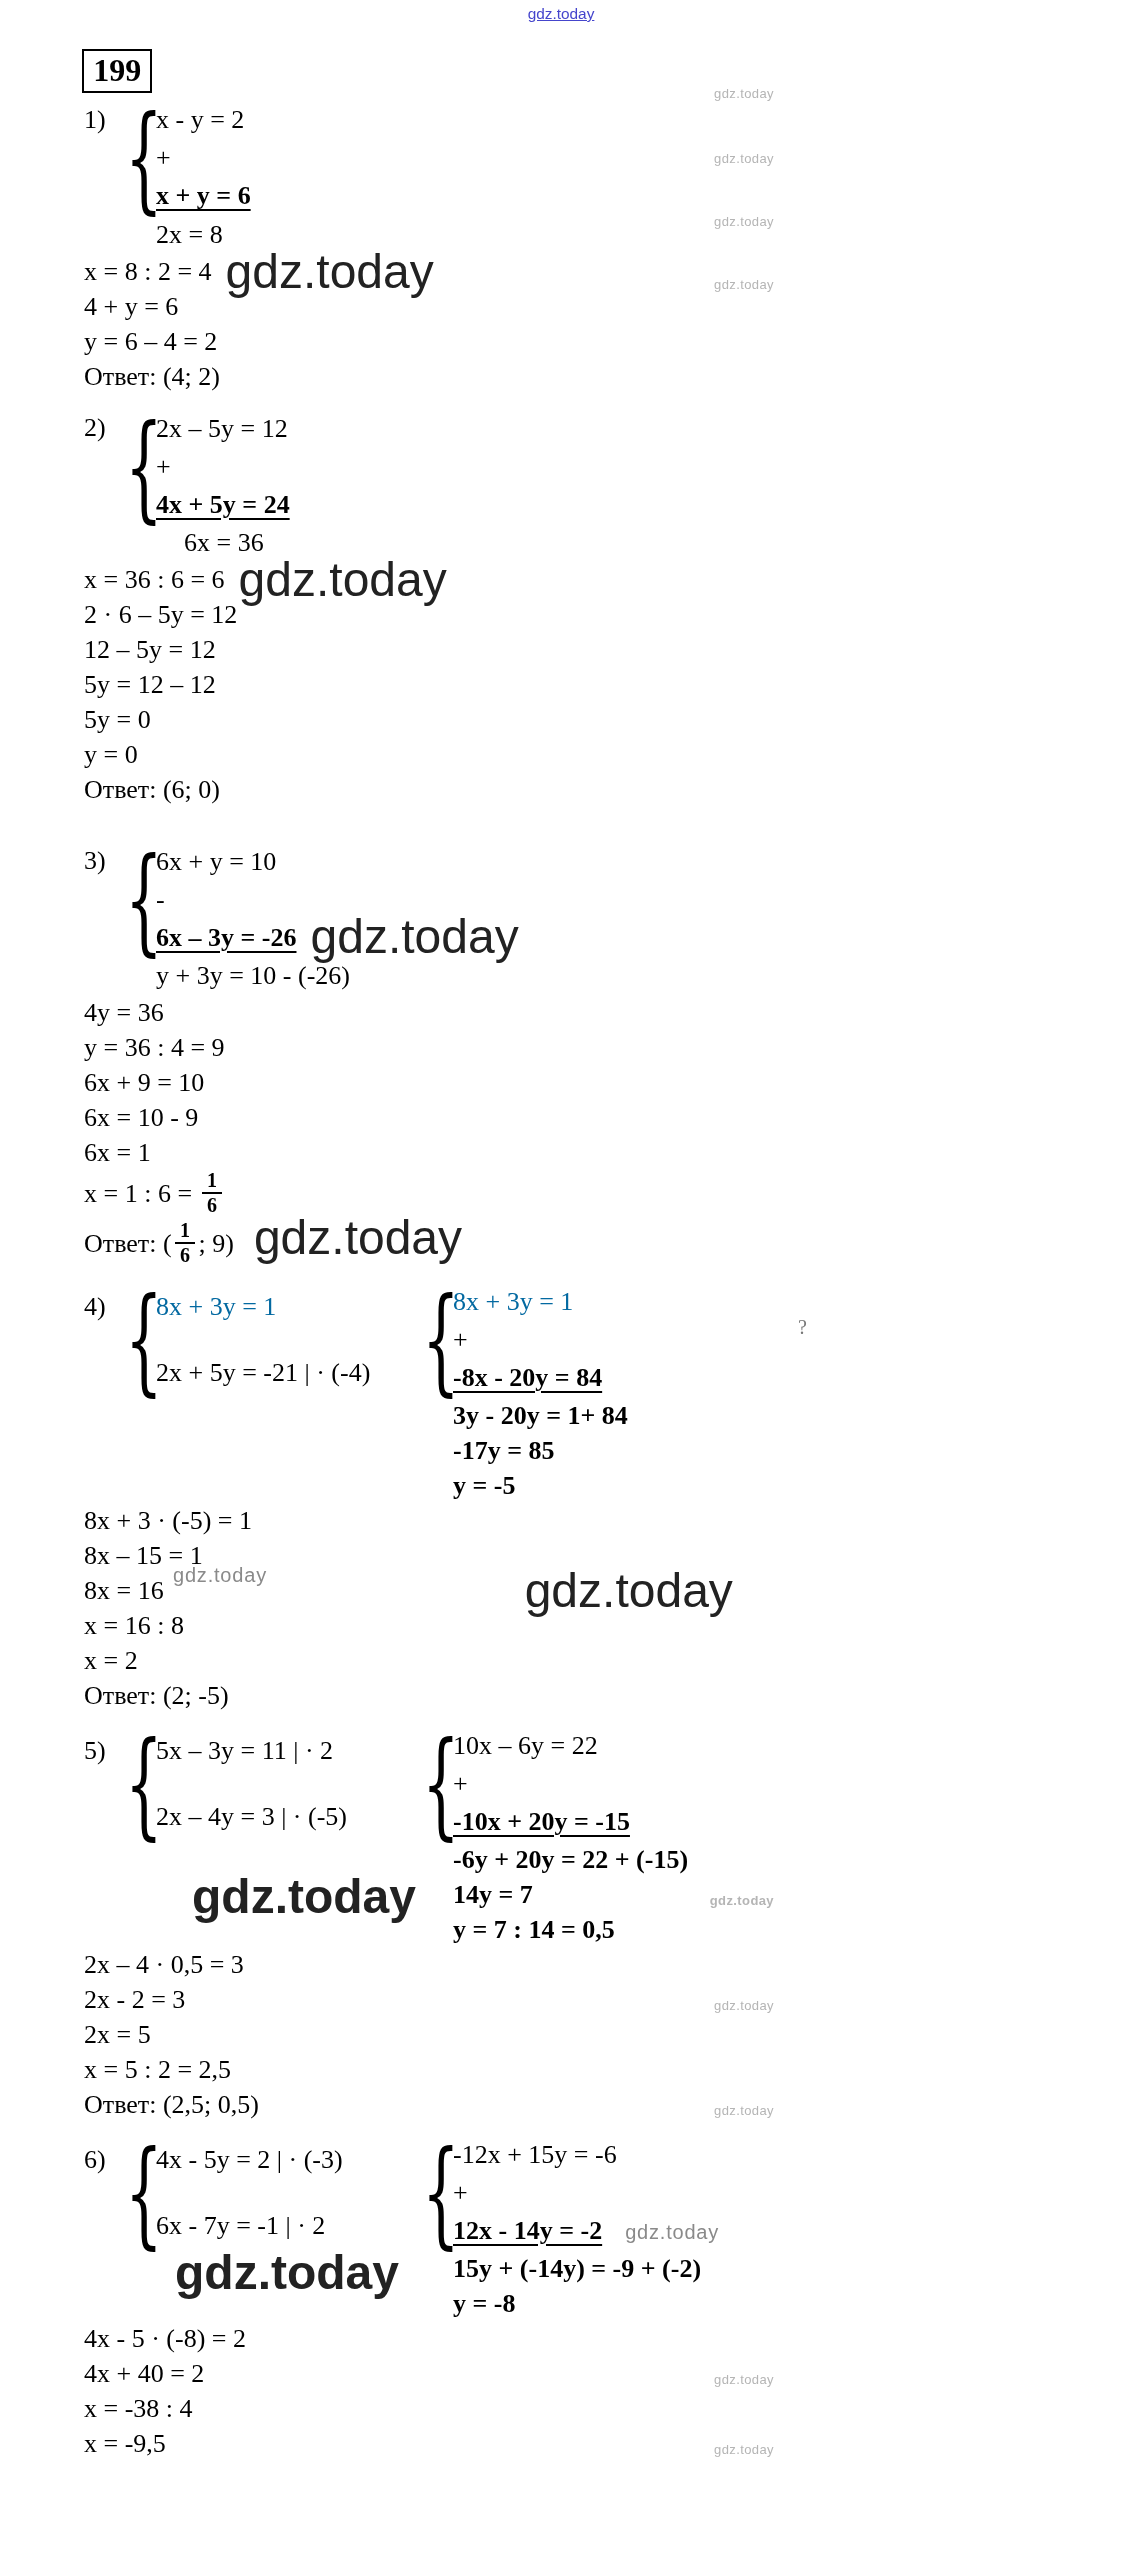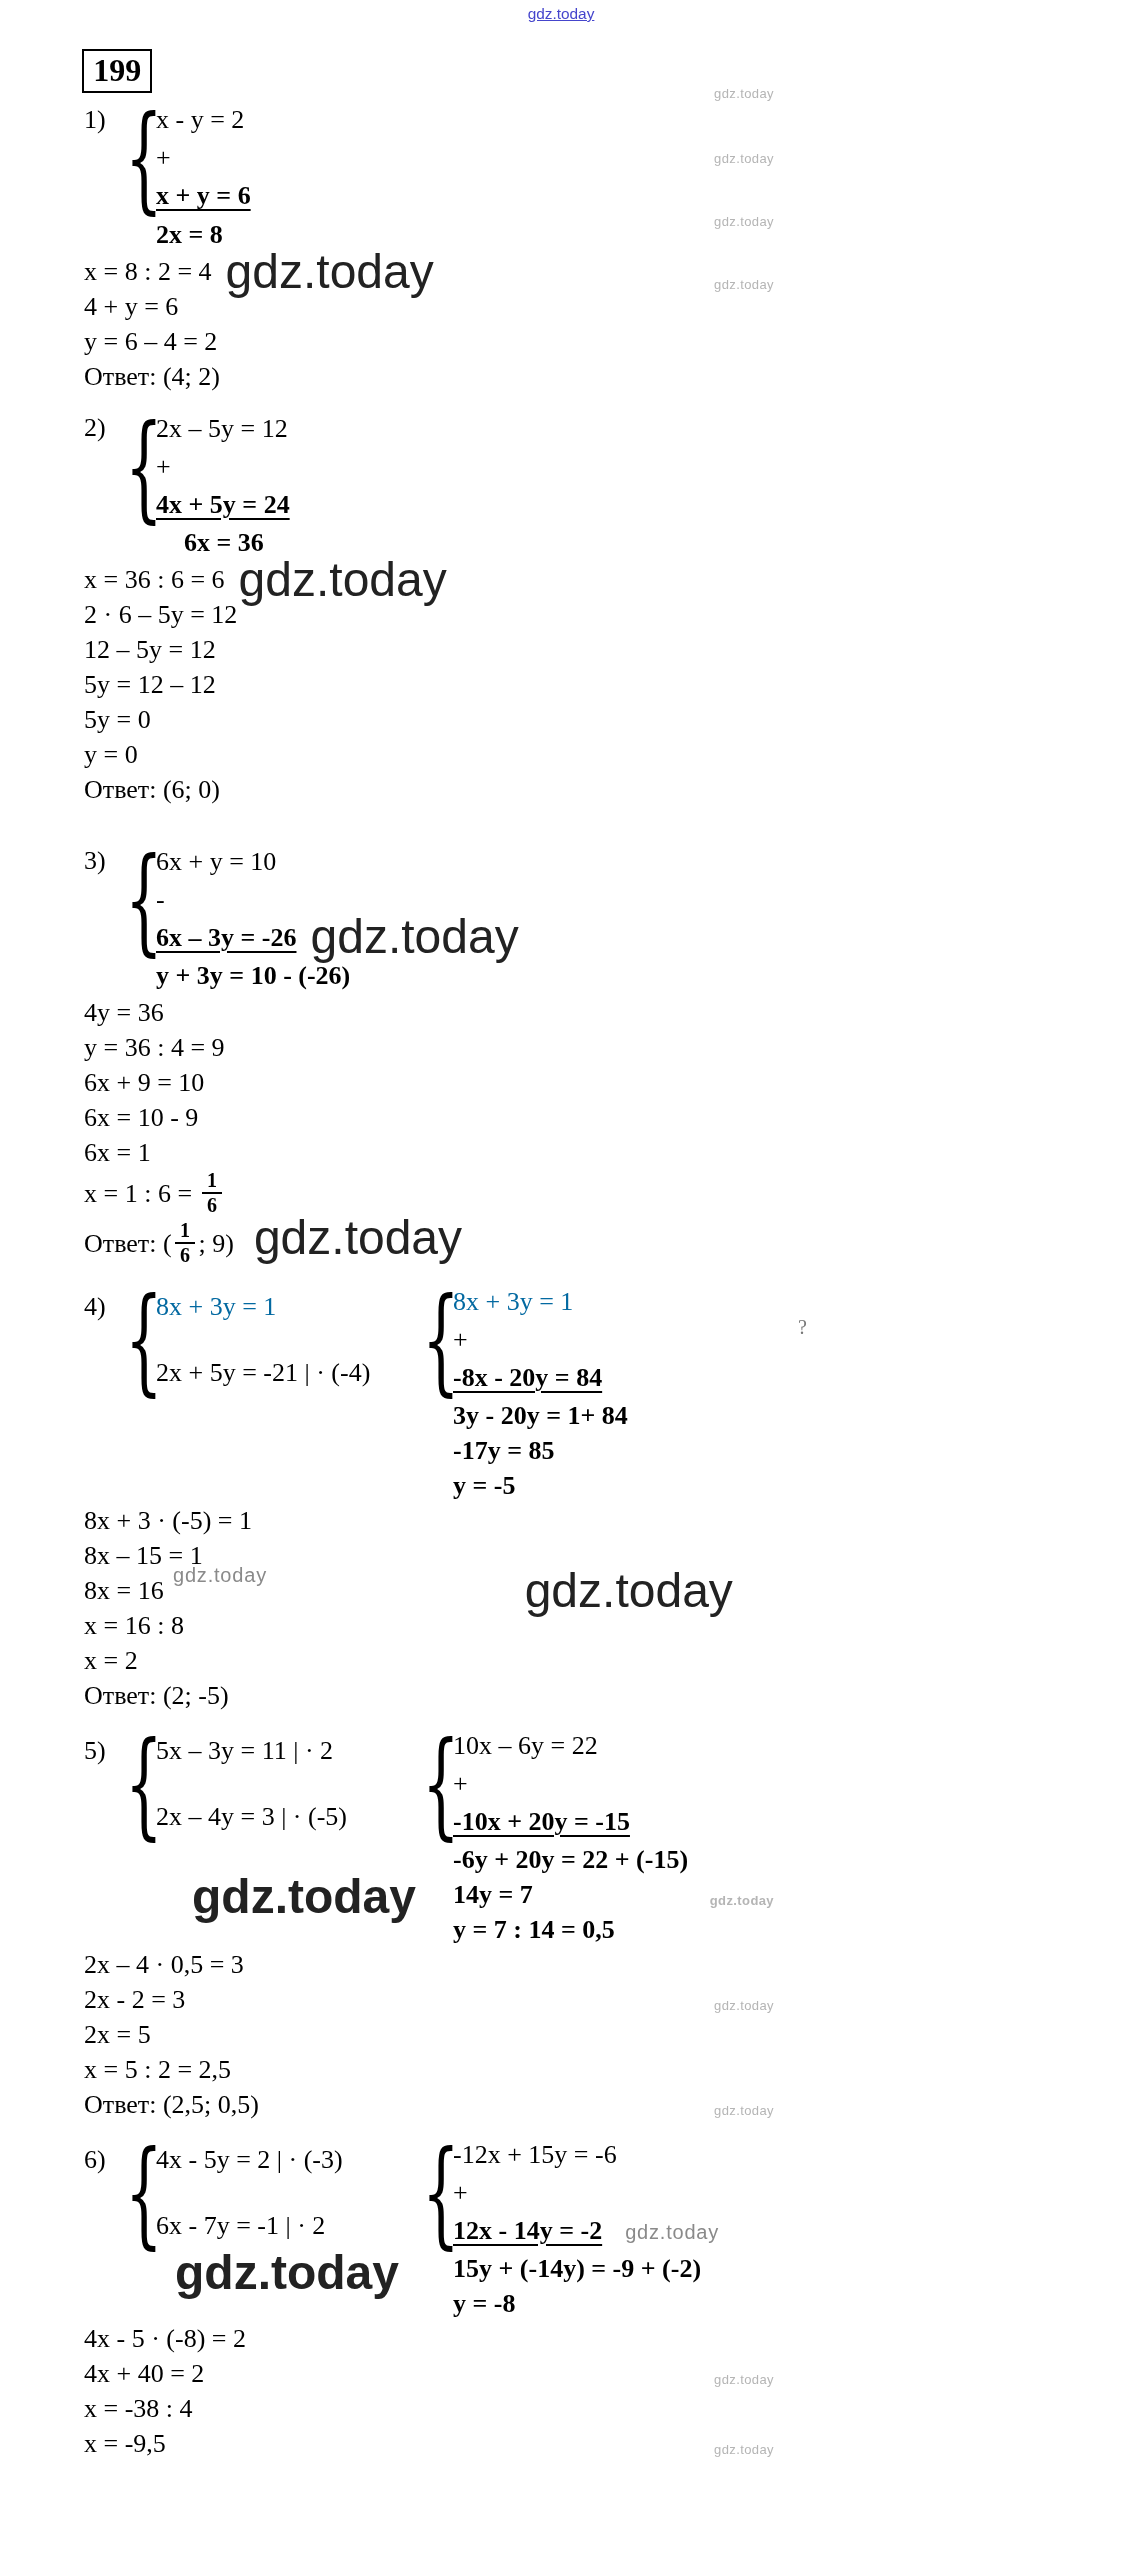--- a/index.html
+++ b/index.html
@@ -46,21 +46,21 @@
     font-weight:400;
   }
   .lines { display:flex; flex-direction:column; justify-content:center; height:115px; }
   .lines .ln { line-height:38px; white-space:nowrap; }
   .lines2 { gap:26px; }
   .lines2 .ln { line-height:40px; }
   .dual { display:flex; }
   .sysL { display:flex; margin-left:68px; width:338px; flex:0 0 338px; }
   .sysL .label { width:41px; line-height:40px; padding-top:4.6px; flex:0 0 41px; }
   .sysR { display:flex; }
-  .result { margin-left:140px; line-height:38px; position:relative;font-weight:bold; }
+  .result { margin-left:140px; line-height:38px; position:relative; }
   .result.ind2 { margin-left:168px; }
   .step { margin-left:68px; line-height:35px; position:relative; white-space:nowrap; }
   .rstep { margin-left:437px; line-height:35px; position:relative; white-space:nowrap;font-weight:bold; }
   .tall { line-height:48px; }
   .ul { text-decoration:underline; text-decoration-thickness:2.3px; text-underline-offset:4.6px;font-weight:bold; }
   .faded { color:#0369a1; }
   
   .wm-big {
     font-family:"Liberation Sans",sans-serif;
     font-size:48px;

